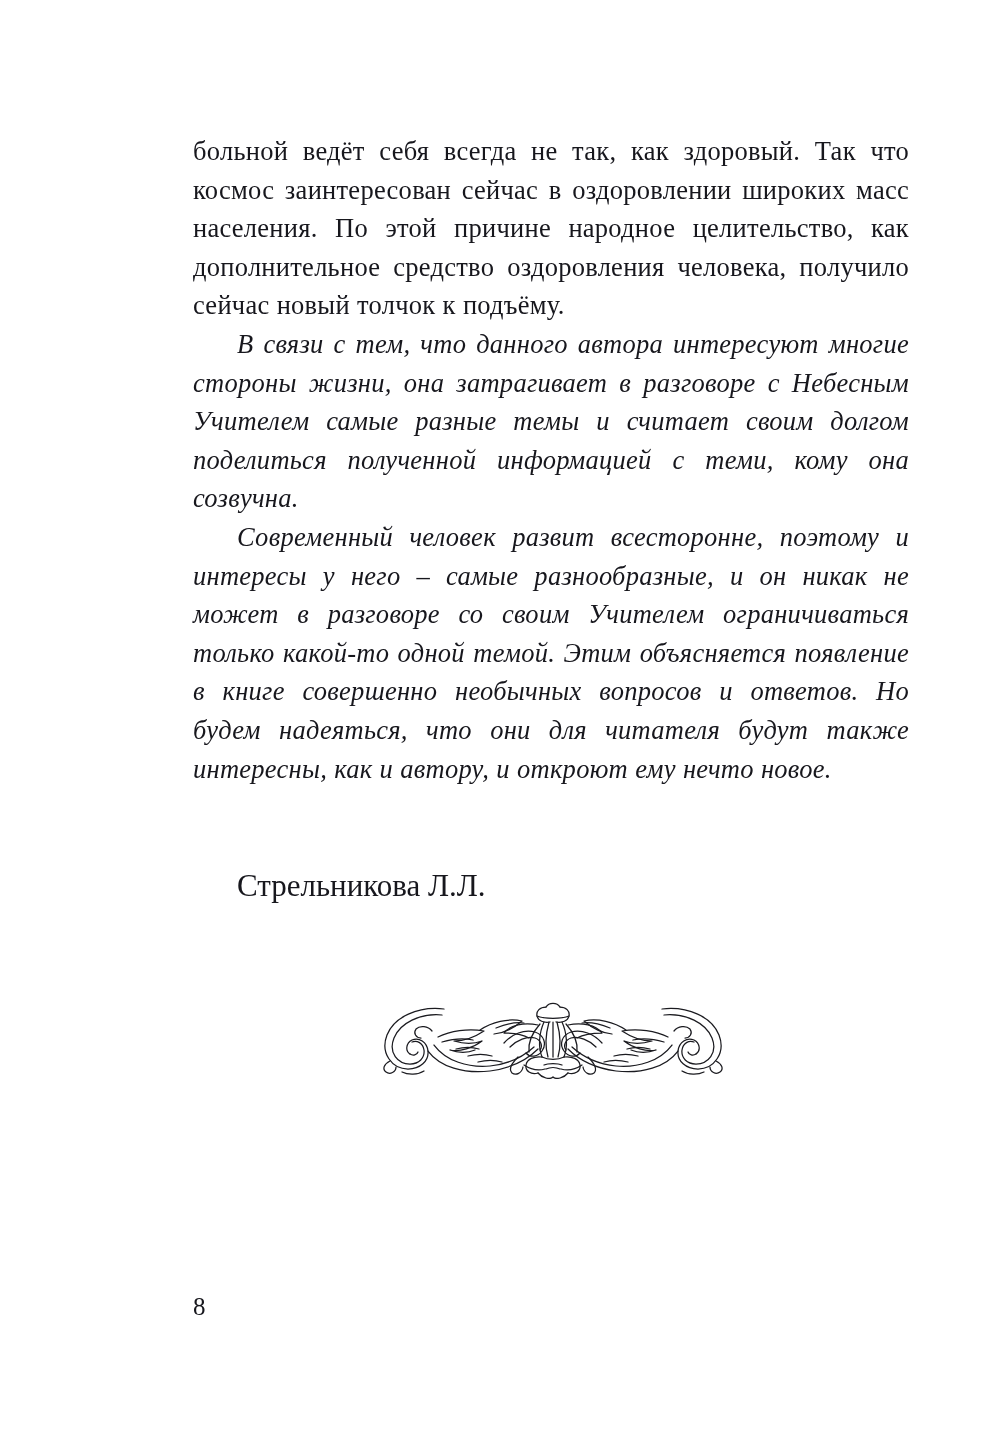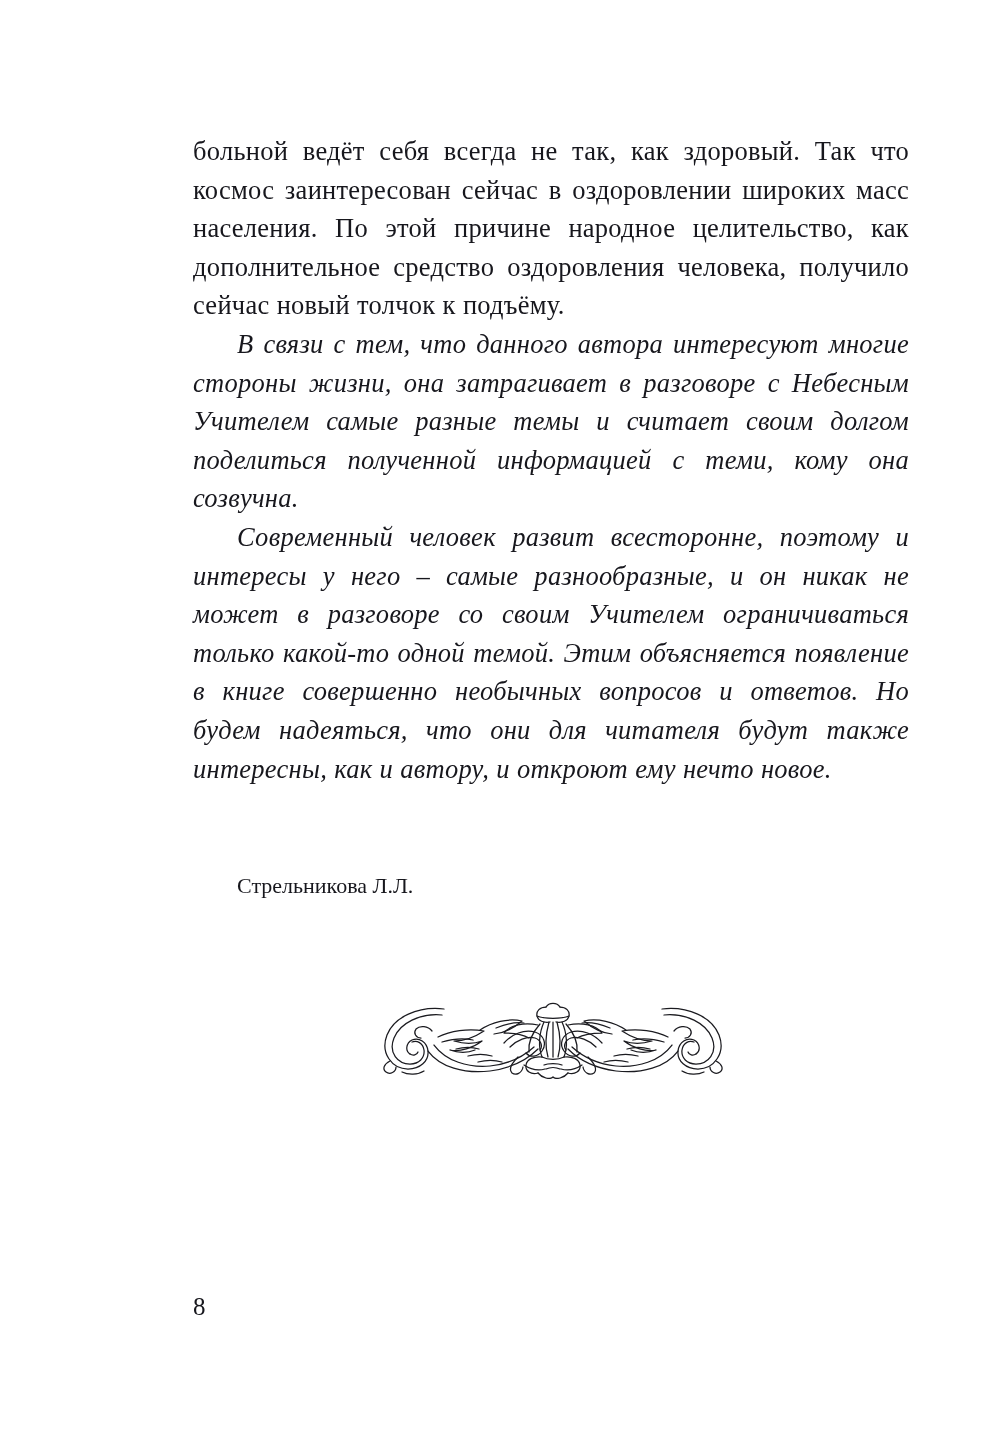--- a/index.html
+++ b/index.html
@@ -45,21 +45,21 @@
   .para.cont {
     text-indent: 0;
   }
 
   .signature {
     position: absolute;
     left: 157px;
     top: 867px;
     width: 716px;
     margin: 0;
-    font-size: 22px;
+    font-size: 31px;
     line-height: 38.6px;
     text-indent: 44px;
     text-align: left;
     color: #17171d;
   }
 
   .ornament {
     position: absolute;
     left: 336px;
     top: 995px;

